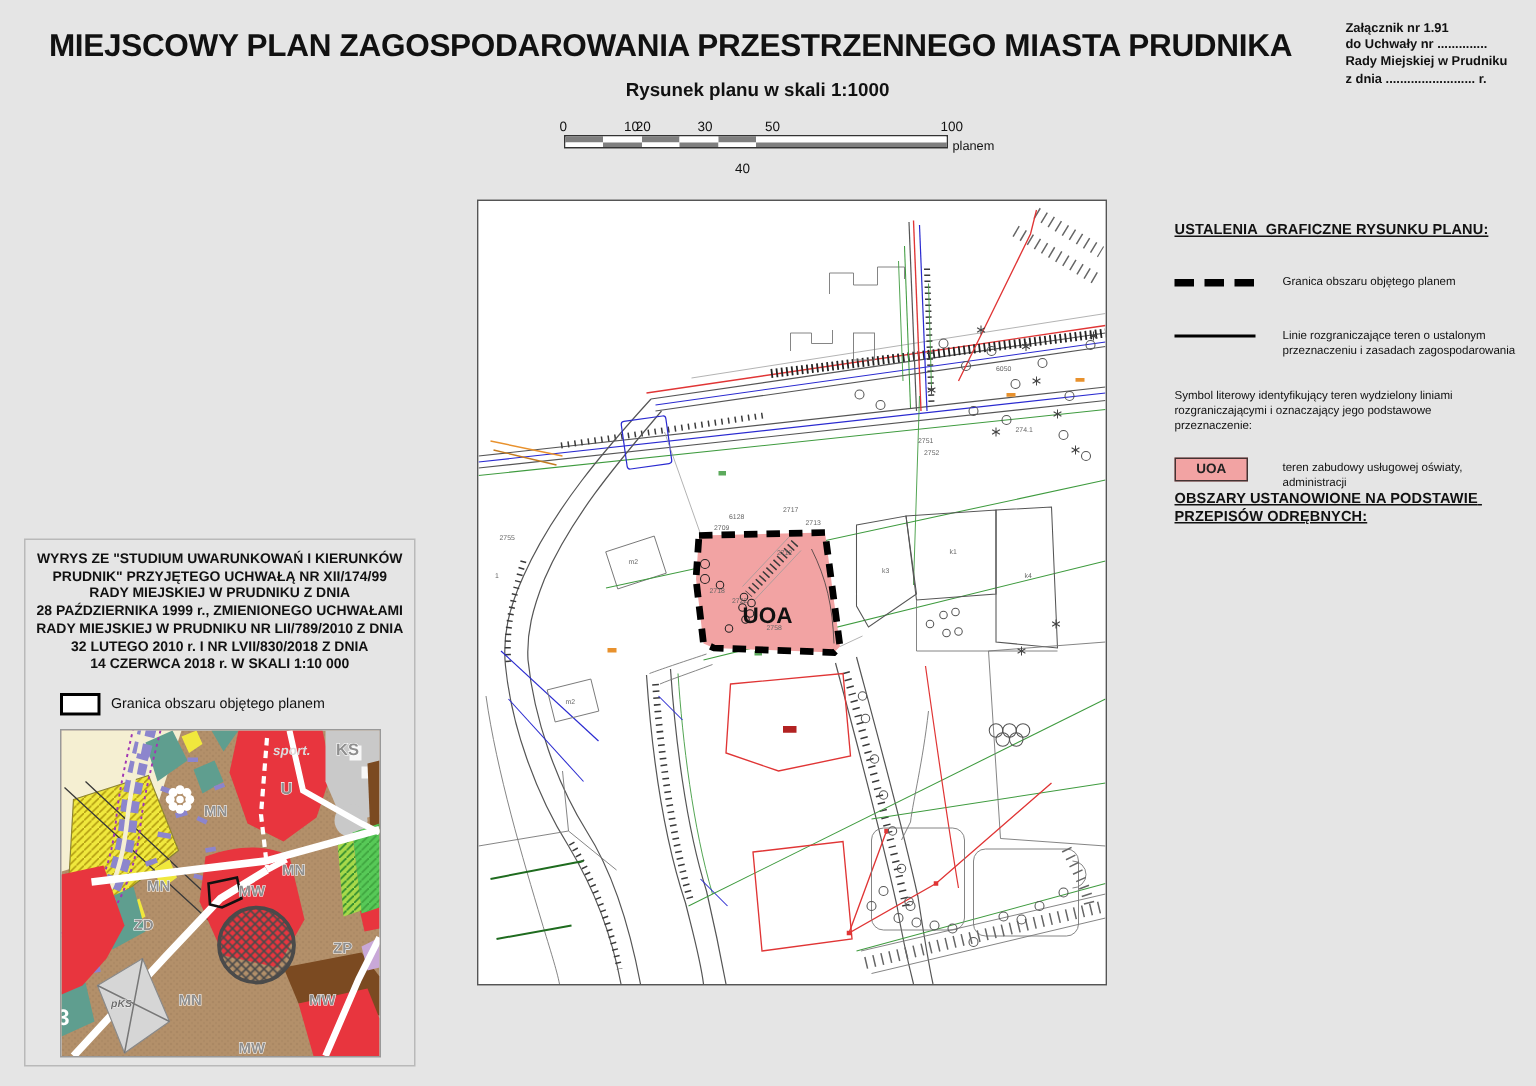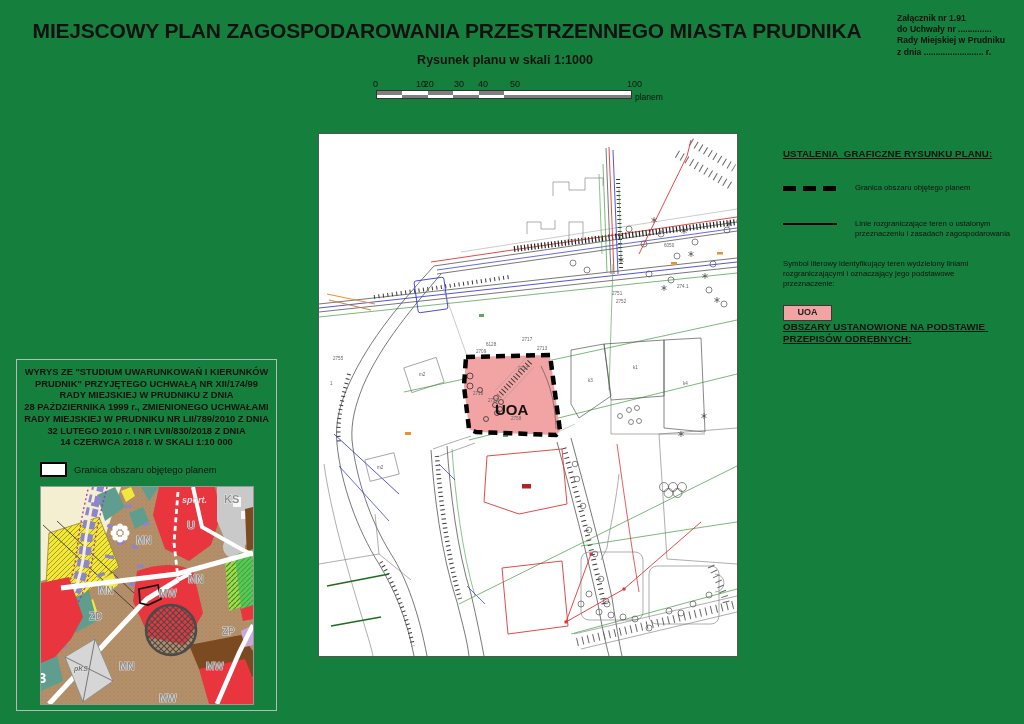--- a/index.html
+++ b/index.html
@@ -1,16 +1,16 @@
 <!DOCTYPE html>
 <html><head>
 <meta charset="utf-8">
 <style>
   html,body{margin:0;padding:0;background:#fff;}
-  .page{position:relative;width:1024px;height:724px;background:#15803d;overflow:hidden;
+  .page{position:relative;width:1024px;height:724px;background:#e5e5e5;overflow:hidden;
         font-family:"Liberation Sans",sans-serif;color:#111;}
   .title{position:absolute;left:28px;top:19px;width:838px;text-align:center;
          font-size:21px;font-weight:bold;letter-spacing:-0.2px;}
   .subtitle{position:absolute;left:330px;top:53px;width:350px;text-align:center;
             font-size:12.5px;font-weight:bold;}
   .attachment{position:absolute;left:897px;top:13px;font-size:8.6px;font-weight:bold;line-height:1.3;}
   
   .scalebar{position:absolute;left:376px;top:79px;width:300px;height:26px;}
   #scale-ticks{position:absolute;left:0;top:0;width:260px;height:10px;}
   #scale-ticks .tick{position:absolute;top:0;font-size:9px;transform:translateX(-3px);}
@@ -73,22 +73,22 @@
     <div>do Uchwały nr ..............</div>
     <div>Rady Miejskiej w Prudniku</div>
     <div>z dnia ......................... r.</div>
   </div>
 
   <div class="scalebar">
     <div id="scale-ticks">
         <span class="tick" style="left: 0px;">0</span>
         <span class="tick" style="left: 43px;">10</span>
         <span class="tick" style="left: 50.8px;">20</span>
-        <span class="tick" style="left: 81px;">30</span>
-        <span class="tick" style="left: 105px;">40</span>
+        <span class="tick" style="left: 92px;">30</span>
+        <span class="tick" style="left: 117px; margin-top: 28px;">40</span>
         <span class="tick" style="left: 137px;">50</span>
         <span class="tick" style="left: 254px;">100</span>
       </div>
     <div id="scale-bar-segs">
         <div class="seg" style="left: 0px; width: 25.4px; top: 0px; height: 3.5px; background: rgb(127, 127, 127);"></div>
         <div class="seg" style="left: 0px; width: 25.4px; top: 3.5px; height: 3.5px; background: rgb(255, 255, 255);"></div>
         <div class="seg" style="left: 25.4px; width: 25.4px; top: 0px; height: 3.5px; background: rgb(255, 255, 255);"></div>
         <div class="seg" style="left: 25.4px; width: 25.4px; top: 3.5px; height: 3.5px; background: rgb(127, 127, 127);"></div>
         <div class="seg" style="left: 50.8px; width: 25.4px; top: 0px; height: 3.5px; background: rgb(127, 127, 127);"></div>
         <div class="seg" style="left: 50.8px; width: 25.4px; top: 3.5px; height: 3.5px; background: rgb(255, 255, 255);"></div>
@@ -319,20 +319,21 @@
     </div>
     <div class="lrow">
       <span class="sym-solid"></span>
       <span class="llabel">Linie rozgraniczające teren o ustalonym przeznaczeniu i zasadach zagospodarowania</span>
     </div>
     <p class="lpara">Symbol literowy identyfikujący teren wydzielony liniami rozgraniczającymi i oznaczający jego podstawowe przeznaczenie:</p>
     <div class="lrow uoa-row">
       <span class="uoa-box" style="background: rgb(242, 163, 163);">
         <span>UOA</span>
       </span>
+      <span class="llabel">teren zabudowy usługowej oświaty, administracji</span>
     </div>
     <div class="legend-title mt">OBSZARY USTANOWIONE NA PODSTAWIE PRZEPISÓW ODRĘBNYCH:</div>
   </div>
 
   <div class="left-panel">
     <div id="excerpt-block">
         <div>WYRYS ZE "STUDIUM UWARUNKOWAŃ I KIERUNKÓW</div>
         <div>PRUDNIK" PRZYJĘTEGO UCHWAŁĄ NR XII/174/99</div>
         <div>RADY MIEJSKIEJ W PRUDNIKU Z DNIA</div>
         <div>28 PAŹDZIERNIKA 1999 r., ZMIENIONEGO UCHWAŁAMI</div>

